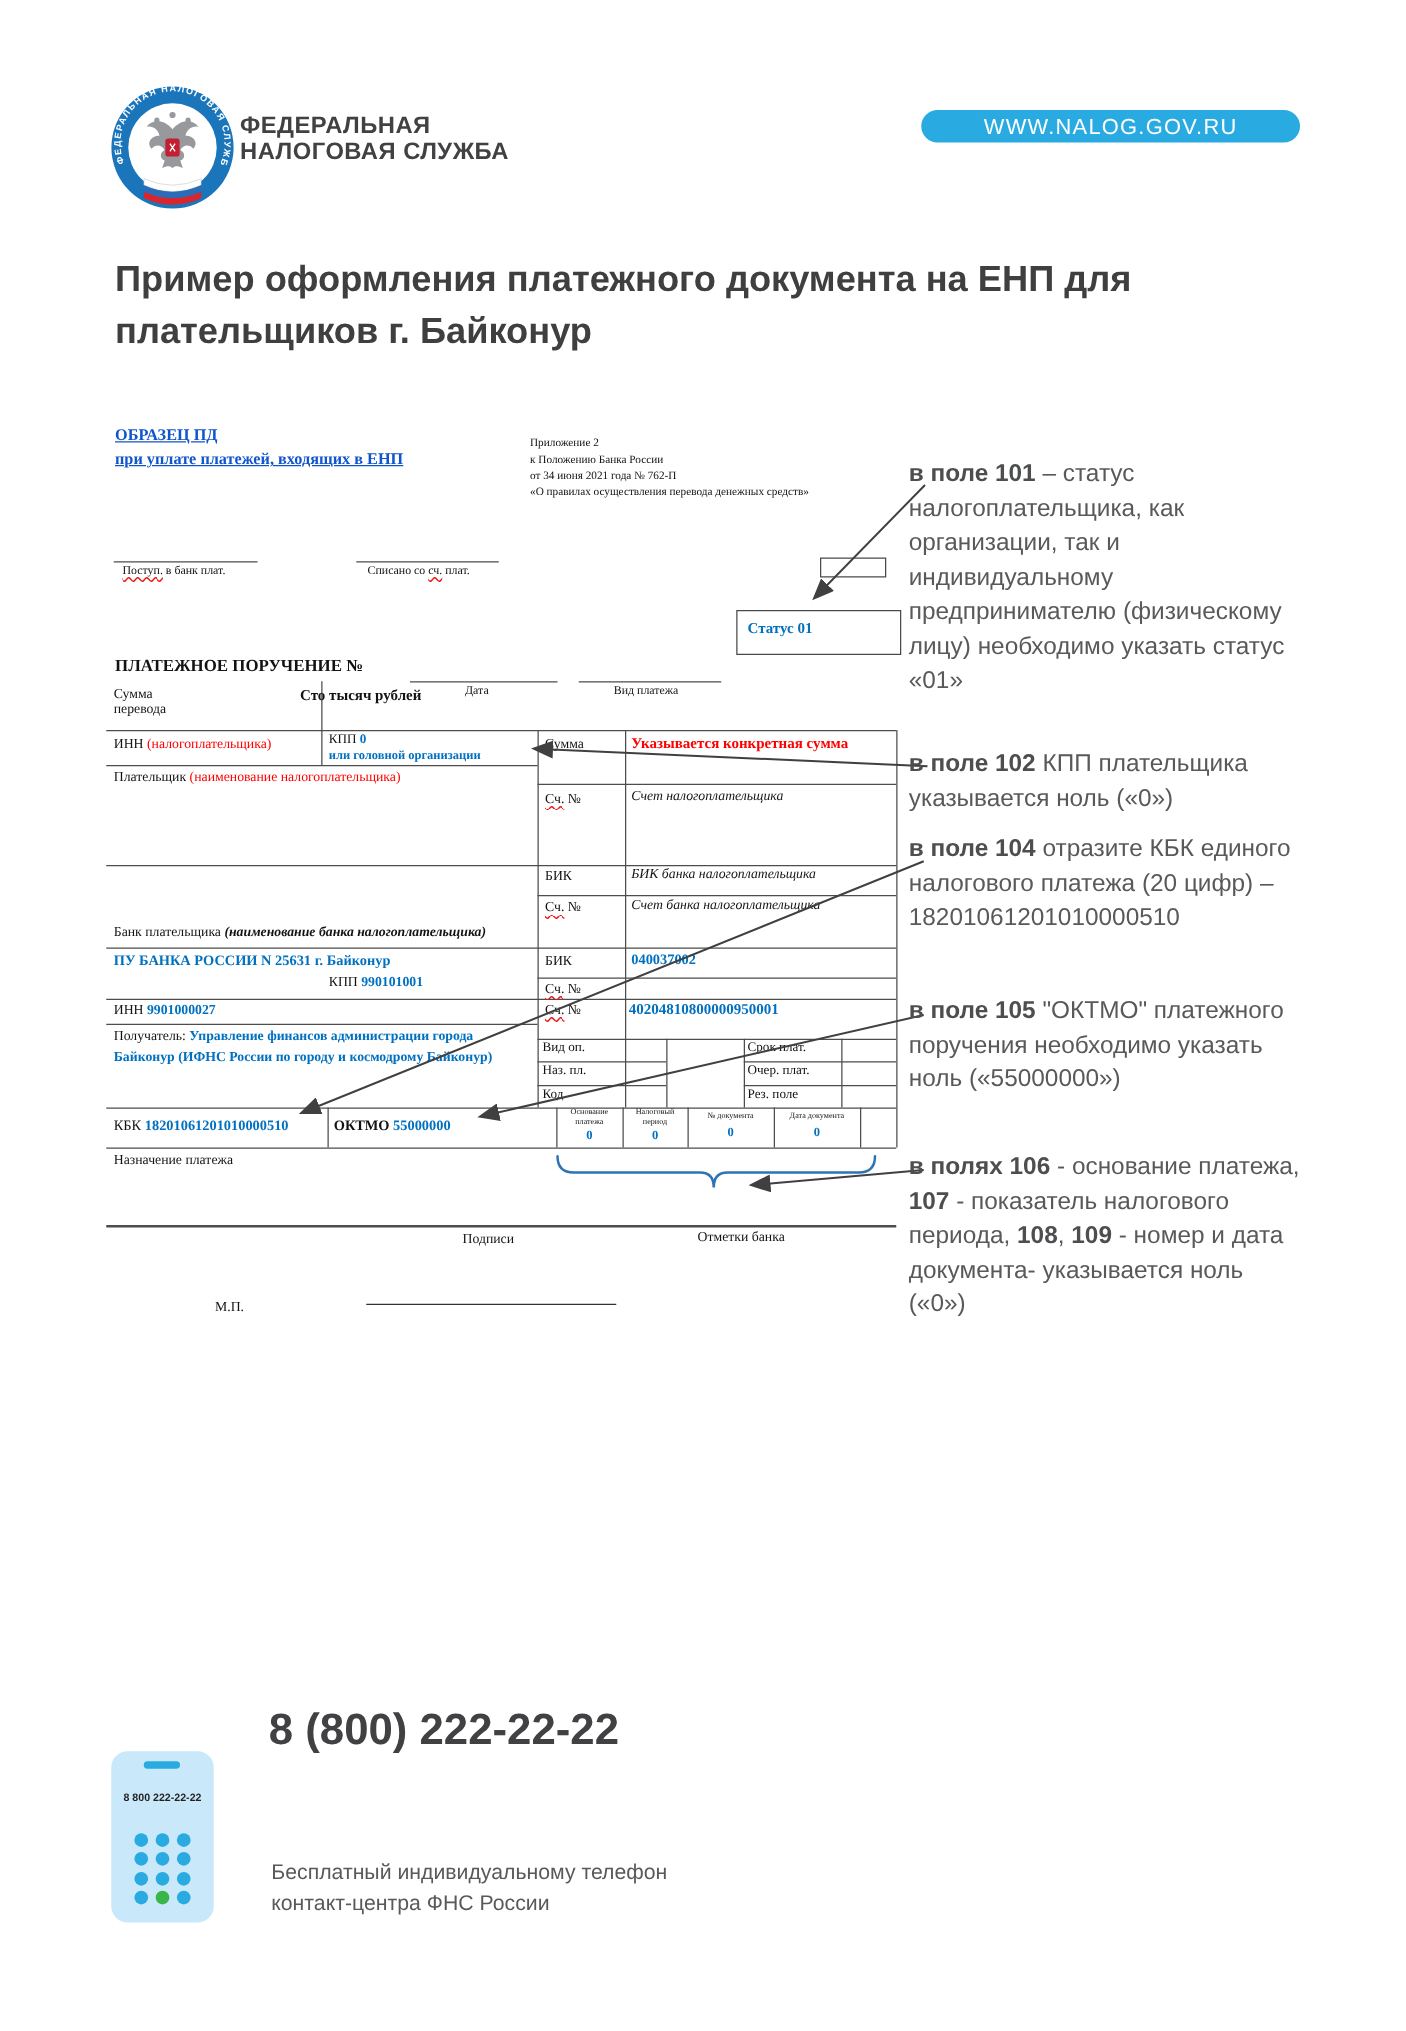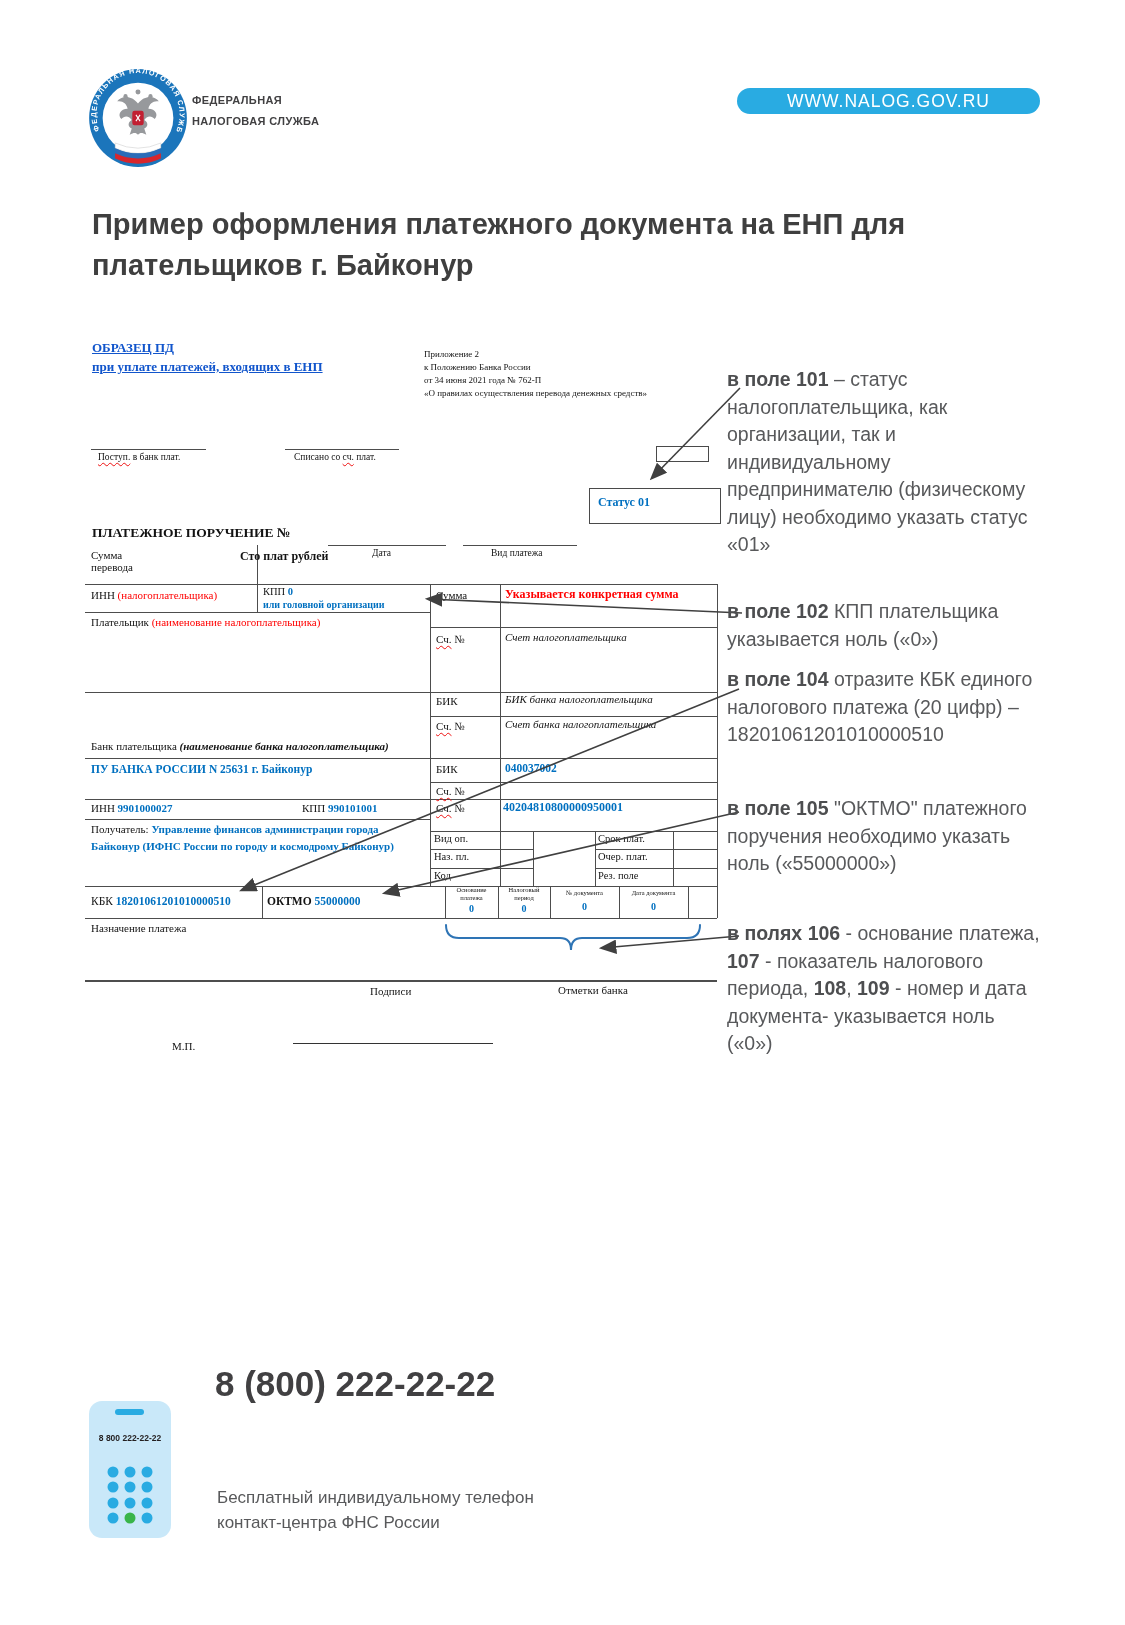--- a/index.html
+++ b/index.html
@@ -9,21 +9,21 @@
     --text-dark:#414042;
     --text-gray:#58595B;
     --brace-blue:#2E74B5;
     --green:#39B54A;
   }
   html,body{margin:0;padding:0;background:#fff;}
   .page{position:relative;width:1125px;height:1625px;background:#fff;overflow:hidden;
         font-family:"Liberation Sans",sans-serif;}
   
   .logo-svg{position:absolute;left:86px;top:66px;}
-  .logo-title{position:absolute;left:192px;top:90px;font-size:11px;font-weight:bold;
+  .logo-title{position:absolute;left:192px;top:90px;font-size:19px;font-weight:bold;
               color:var(--text-dark);line-height:21px;letter-spacing:.4px;}
   .site-pill{position:absolute;left:737px;top:88px;width:303px;height:26px;border-radius:22px;
              background:var(--accent-blue);color:#fff;font-size:17.5px;letter-spacing:1px;
              display:flex;align-items:center;justify-content:center;cursor:pointer;}
   .page-title{position:absolute;left:92px;top:204px;width:920px;font-size:29px;font-weight:bold;
               color:#3F3F3F;line-height:41px;}
   
   .f{position:absolute;font-family:"Liberation Serif",serif;color:#131313;white-space:nowrap;font-size:11px;}
   .wrap{white-space:normal;}
   .b{font-weight:bold;} .i{font-style:italic;}
@@ -141,21 +141,21 @@
       <div class="vl" style="left: 498px; top: 886px; height: 32px;"></div>
       <div class="vl" style="left: 550px; top: 886px; height: 32px;"></div>
       <div class="vl" style="left: 619px; top: 886px; height: 32px;"></div>
       <div class="vl" style="left: 688px; top: 886px; height: 32px;"></div>
     </div>
 
   <div class="f" style="left:91px;top:549px;">
     <div>Сумма</div>
     <div>перевода</div>
   </div>
-  <div class="f b" style="left:240px;top:549px;font-size:12px;">Сто плат рублей</div>
+  <div class="f b" style="left:240px;top:549px;font-size:12px;">Сто тысяч рублей</div>
 
   <div class="f" style="left:91px;top:589px;"><span>ИНН </span><span class="red">(налогоплательщика)</span></div>
   <div class="f" style="left:263px;top:586px;font-size:10.5px;"><span>КПП </span><b class="blue">0</b></div>
   <div class="f" style="left:263px;top:599px;font-size:10px;"><b class="blue">или головной организации</b></div>
   <div class="f" style="left:436px;top:589px;">Сумма</div>
   <div class="f red b" style="left:505px;top:587px;font-size:12px;">Указывается конкретная сумма</div>
 
   <div class="f" style="left:91px;top:616px;"><span>Плательщик </span><span class="red">(наименование налогоплательщика)</span></div>
   <div class="f" style="left:436px;top:633px;"><span class="sq">Сч.</span><span> №</span></div>
   <div class="f i" style="left:505px;top:631px;">Счет налогоплательщика</div>
@@ -165,21 +165,21 @@
   <div class="f" style="left:436px;top:720px;"><span class="sq">Сч.</span><span> №</span></div>
   <div class="f i" style="left:505px;top:718px;">Счет банка налогоплательщика</div>
   <div class="f" style="left:91px;top:740px;"><span>Банк плательщика </span><b class="i">(наименование банка налогоплательщика)</b></div>
 
   <div class="f blue b" style="left:91px;top:763px;font-size:11.5px;">ПУ БАНКА РОССИИ N 25631 г. Байконур</div>
   <div class="f" style="left:436px;top:763px;">БИК</div>
   <div class="f blue b" style="left:505px;top:762px;font-size:11.5px;">040037002</div>
   <div class="f" style="left:436px;top:785px;"><span class="sq">Сч.</span><span> №</span></div>
 
   <div class="f" style="left:91px;top:802px;"><span>ИНН </span><b class="blue">9901000027</b></div>
-  <div class="f" style="left:263px;top:802px;margin-left:39px;"><span>КПП </span><b class="blue">990101001</b></div>
+  <div class="f" style="left:263px;top:780px;"><span>КПП </span><b class="blue">990101001</b></div>
   <div class="f" style="left:436px;top:802px;"><span class="sq">Сч.</span><span> №</span></div>
   <div class="f blue b" style="left:503px;top:800px;font-size:12px;">40204810800000950001</div>
 
   <div class="f wrap" style="left:91px;top:821px;width:338px;line-height:16.5px;"><span>Получатель: </span><b class="blue">Управление финансов администрации города Байконур (ИФНС России по городу и космодрому Байконур)</b></div>
 
   <div class="f" style="left:434px;top:833px;font-size:10.5px;">Вид оп.</div>
   <div class="f" style="left:434px;top:851px;font-size:10.5px;">Наз. пл.</div>
   <div class="f" style="left:434px;top:870px;font-size:10.5px;">Код</div>
   <div class="f" style="left:598px;top:833px;font-size:10.5px;">Срок плат.</div>
   <div class="f" style="left:598px;top:851px;font-size:10.5px;">Очер. плат.</div>

